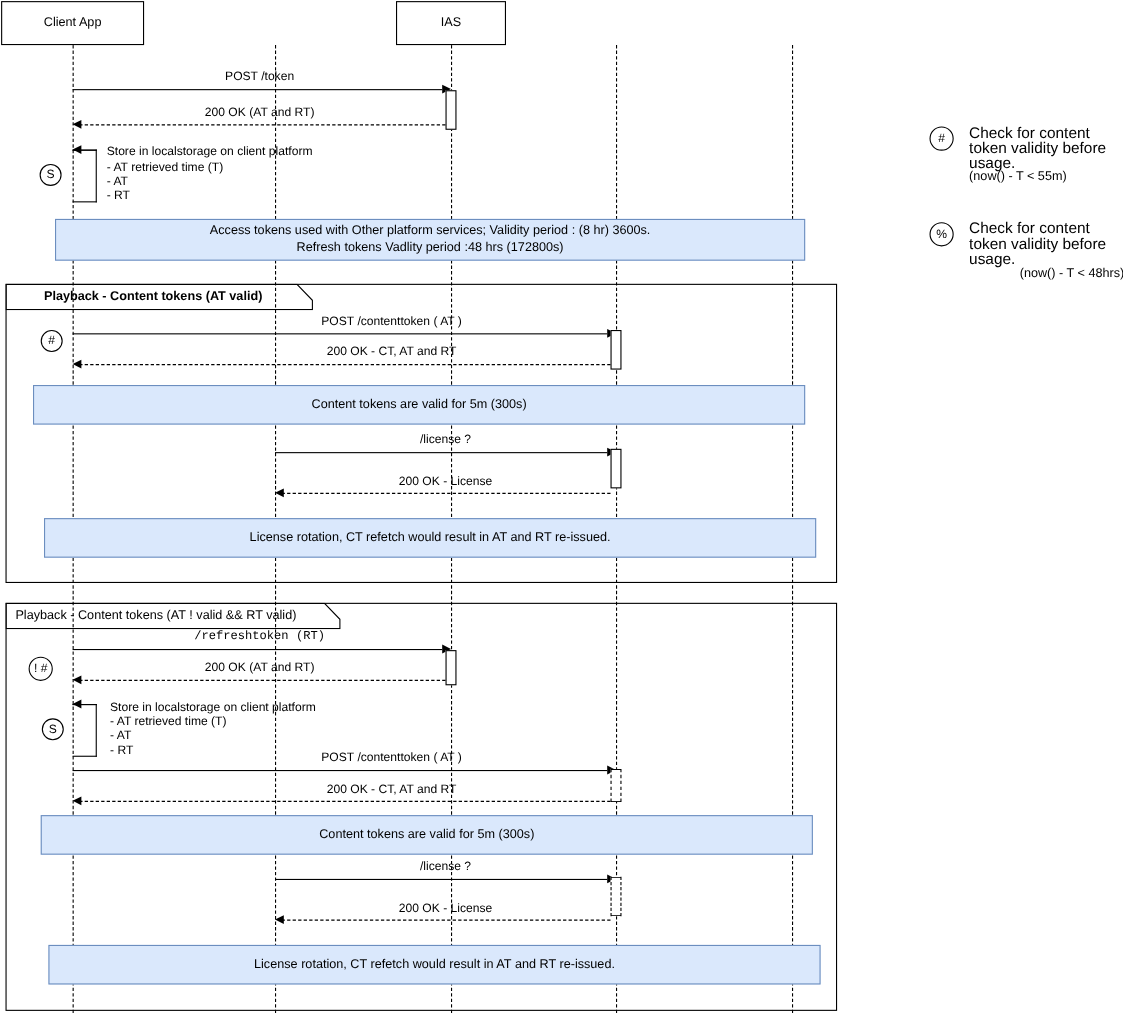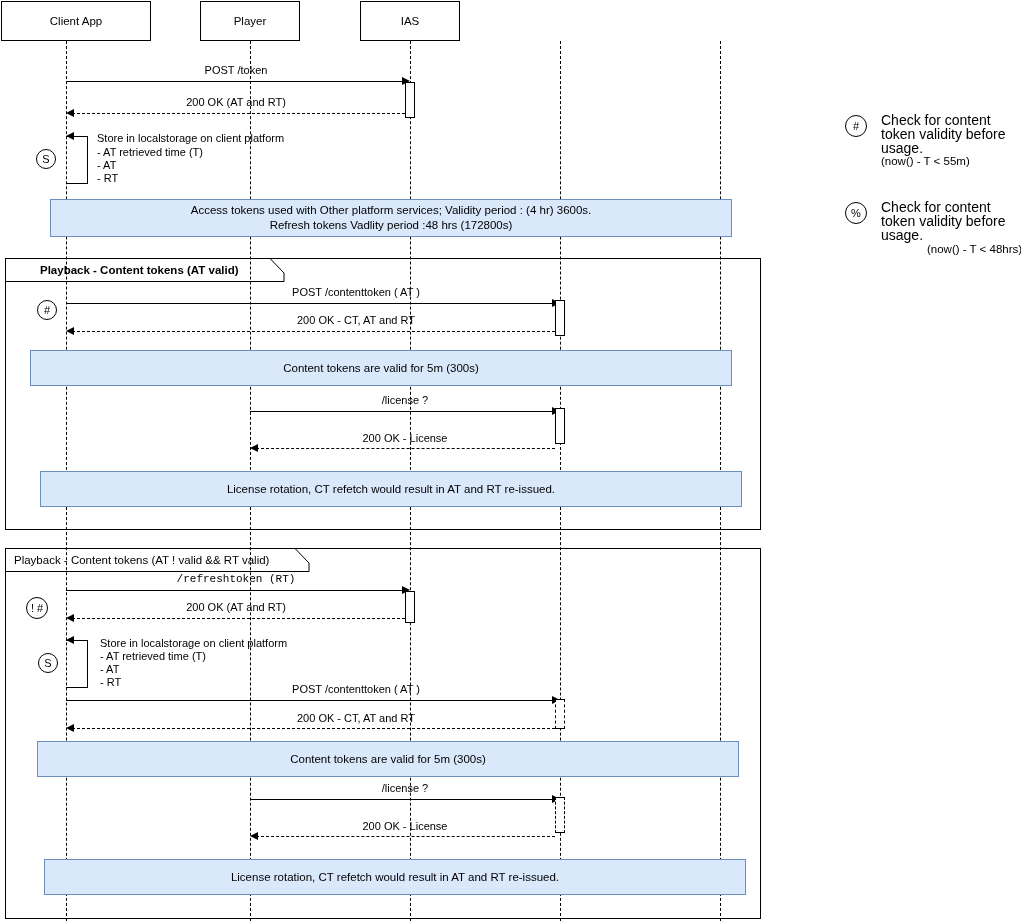--- a/index.html
+++ b/index.html
@@ -150,25 +150,22 @@
 <body>
 
 <div id="canvas">
 
   <div class="lifeline-line" style="left:66px; top:41px; height:880px;"></div>
   <div class="lifeline-line" style="left:250px; top:41px; height:880px;"></div>
   <div class="lifeline-line" style="left:410px; top:41px; height:880px;"></div>
   <div class="lifeline-line" style="left:560px; top:41px; height:880px;"></div>
   <div class="lifeline-line" style="left:720px; top:41px; height:880px;"></div>
 
-  <div class="lifeline-head" style="left:1px; top:1px; width:150px; height:40px;">
+  <div class="lifeline-head" style="left:1px; top:1px; width:130px; height:40px;">
     <span>Client App</span>
-  </div>
-  <div class="lifeline-head" style="left:200px; top:1px; width:100px; height:40px;">
-    <span>Player</span>
   </div>
   <div class="lifeline-head" style="left:360px; top:1px; width:100px; height:40px;">
     <span>IAS</span>
   </div>
 
   <div class="msg" style="left:66px; top:81px; width:336px;"></div>
   <div class="arrowhead right" style="left:402px; top:77px;"></div>
   <div class="msg-label" style="left:96px; top:64px; width:280px;">POST /token</div>
   <div class="activation" style="left:405px; top:82px; height:36px;"></div>
 
@@ -181,21 +178,21 @@
   </div>
   <div class="selfbox" style="left:66px; top:136px; width:22px; height:48px;"></div>
   <div class="arrowhead left" style="left:66px; top:132px;"></div>
   <div class="msg" style="left:66px; top:136px; width:22px;"></div>
   <div class="selfnote" style="left:97px; top:132px;">Store in localstorage on client platform</div>
   <div class="selfnote" style="left:97px; top:146px;">- AT retrieved time (T)</div>
   <div class="selfnote" style="left:97px; top:159px;">- AT</div>
   <div class="selfnote" style="left:97px; top:172px;">- RT</div>
 
   <div class="note" style="left:50px; top:199px; width:682px; height:38px; flex-direction:column;">
-    <div>Access tokens used with Other platform services; Validity period : (4 hr) 3600s.</div>
+    <div>Access tokens used with Other platform services; Validity period : (8 hr) 3600s.</div>
     <div>Refresh tokens Vadlity period :48 hrs (172800s)</div>
   </div>
 
   <div class="frame" style="left:5px; top:258px; width:756px; height:272px;"></div>
   <svg class="frame-tab" style="left:5px; top:258px;" width="280" height="24">
     <path d="M0.5,0.5 L265,0.5 L279,15 L279,23.5 L0.5,23.5 Z" fill="none" stroke="#000" stroke-width="1"></path>
   </svg>
   <div class="frame-label" style="left:40px; top:264px;font-weight:bold;">Playback - Content tokens (AT valid)</div>
 
   <div class="circle-marker" style="left:37px; top:300px; width:20px; height:20px;">

